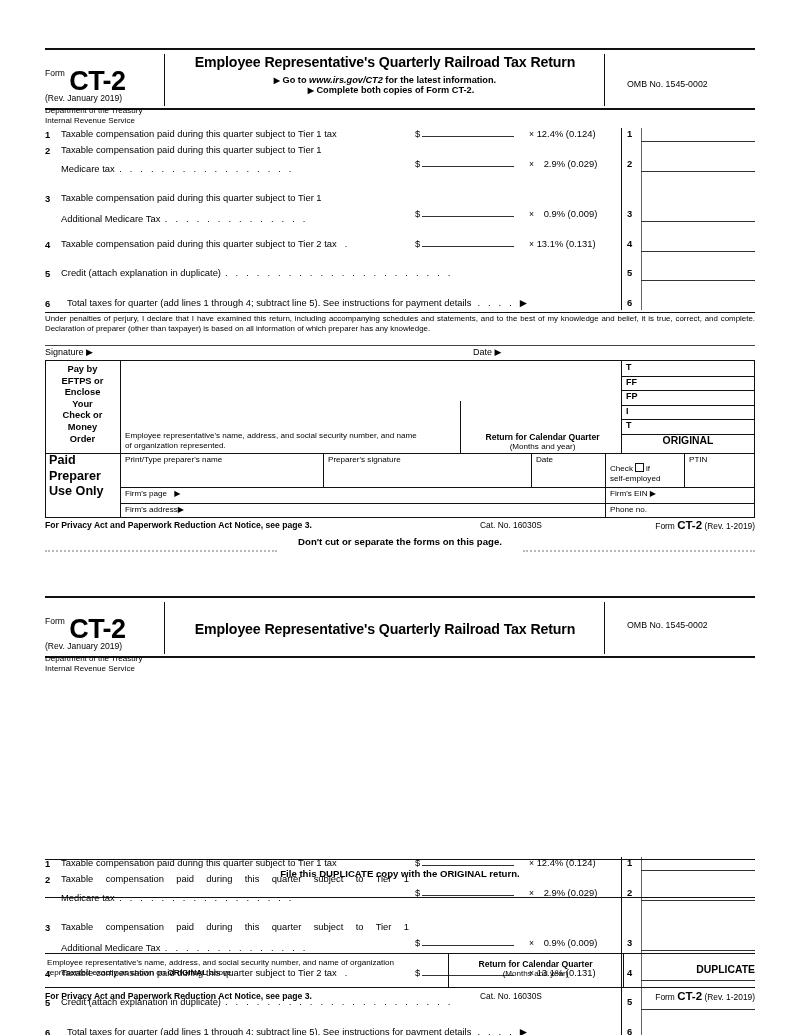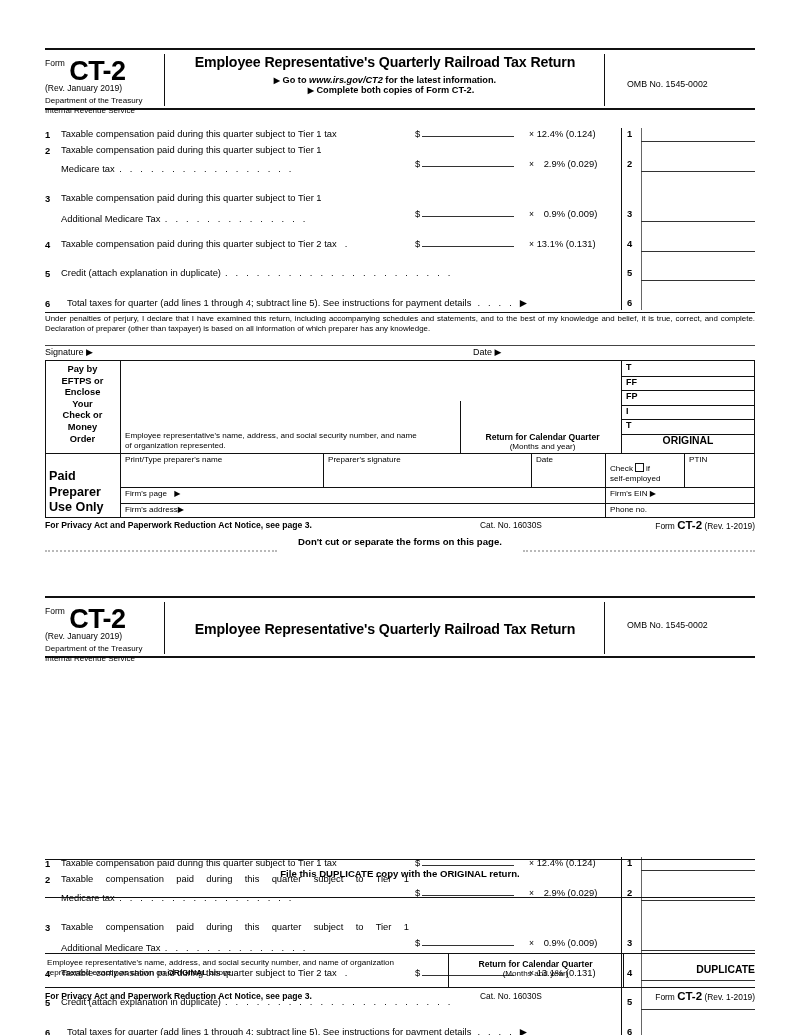--- a/index.html
+++ b/index.html
@@ -14,21 +14,21 @@
   .page { position: relative; width: 800px; height: 1035px; }
 
   
   .form { position: absolute; left: 45px; width: 710px; }
   .rule-thick { border-top: 2.4px solid #111; }
   .rule-med   { border-top: 1.4px solid #111; }
   .rule-thin  { border-top: 0.8px solid #444; }
 
   
   .hdr { display: flex; align-items: stretch; }
-  .hdr-left { width: 120px; padding-top: 6px; position: relative; }
+  .hdr-left { width: 120px; padding-top: 16px; position: relative; }
   .hdr-left:after{
     content:""; position:absolute; right:0; top:4px; bottom:2px;
     border-right:1.3px solid #111;
   }
   .form-word { font-size: 8.5px; display: inline-block; vertical-align: 14px; letter-spacing:0; }
   .form-num  { font-size: 27px; font-weight: bold; letter-spacing: -0.6px; vertical-align: 0; }
   .rev { font-size: 8.6px; margin-top: -4px; }
   .dept { font-size: 8px; line-height: 9.6px; margin-top: 3px; }
 
   .hdr-mid { flex: 1; text-align: center; padding-top: 4px; position: relative; }
@@ -260,21 +260,21 @@
     <div style="position:absolute; left:576px; top:58px; width:134px; border-top:1.1px solid #111;"></div>
     <div class="tcode" style="position:absolute; left:576px; top:59px; width:134px;">T</div>
     <div style="position:absolute; left:576px; top:73px; width:134px; border-top:1.1px solid #111;"></div>
     <div class="center" style="position:absolute; left:576px; top:74px; width:134px; font-size:10.4px; font-weight:bold;">ORIGINAL</div>
     <div style="position:absolute; left:0; top:92px; width:710px; border-top:1.3px solid #111;"></div>
   </div>
 
   <div class="form" style="top:453px; height:65px;">
     <div style="position:absolute; left:0; top:0; width:710px; height:65px; border-left:1.3px solid #111; border-right:1.3px solid #111; border-bottom:1.3px solid #111;"></div>
 
-    <div class="paid-label" style="position:absolute; left:2px; top:16px; width:76px;">
+    <div class="paid-label" style="position:absolute; left:2px; top:0; width:76px;">
       <div>Paid</div>
       <div>Preparer</div>
       <div>Use Only</div>
     </div>
     <div style="position:absolute; left:75px; top:0; height:65px; border-left:1.3px solid #111;"></div>
 
     <div class="lbl" style="position:absolute; left:80px; top:2px;">Print/Type preparer's name</div>
     <div style="position:absolute; left:278px; top:0; height:34px; border-left:1.1px solid #111;"></div>
     <div class="lbl" style="position:absolute; left:283px; top:2px;">Preparer's signature</div>
     <div style="position:absolute; left:486px; top:0; height:34px; border-left:1.1px solid #111;"></div>

